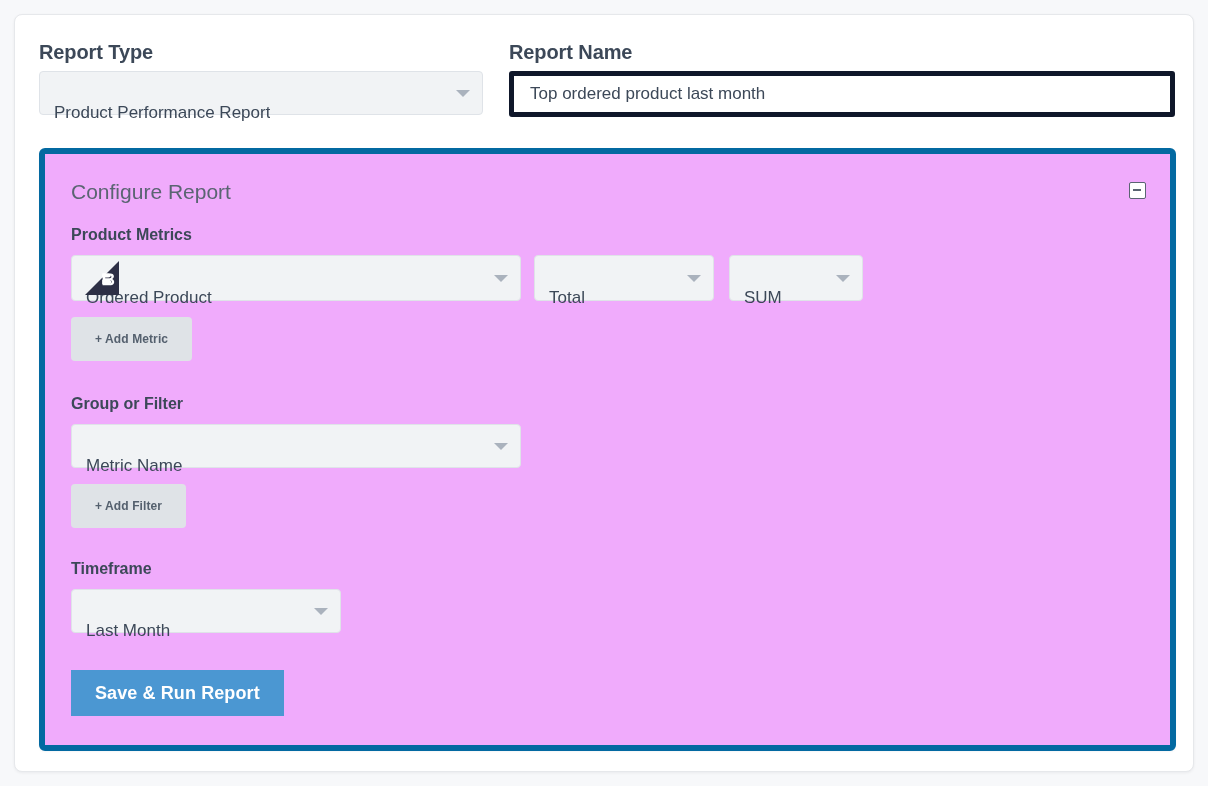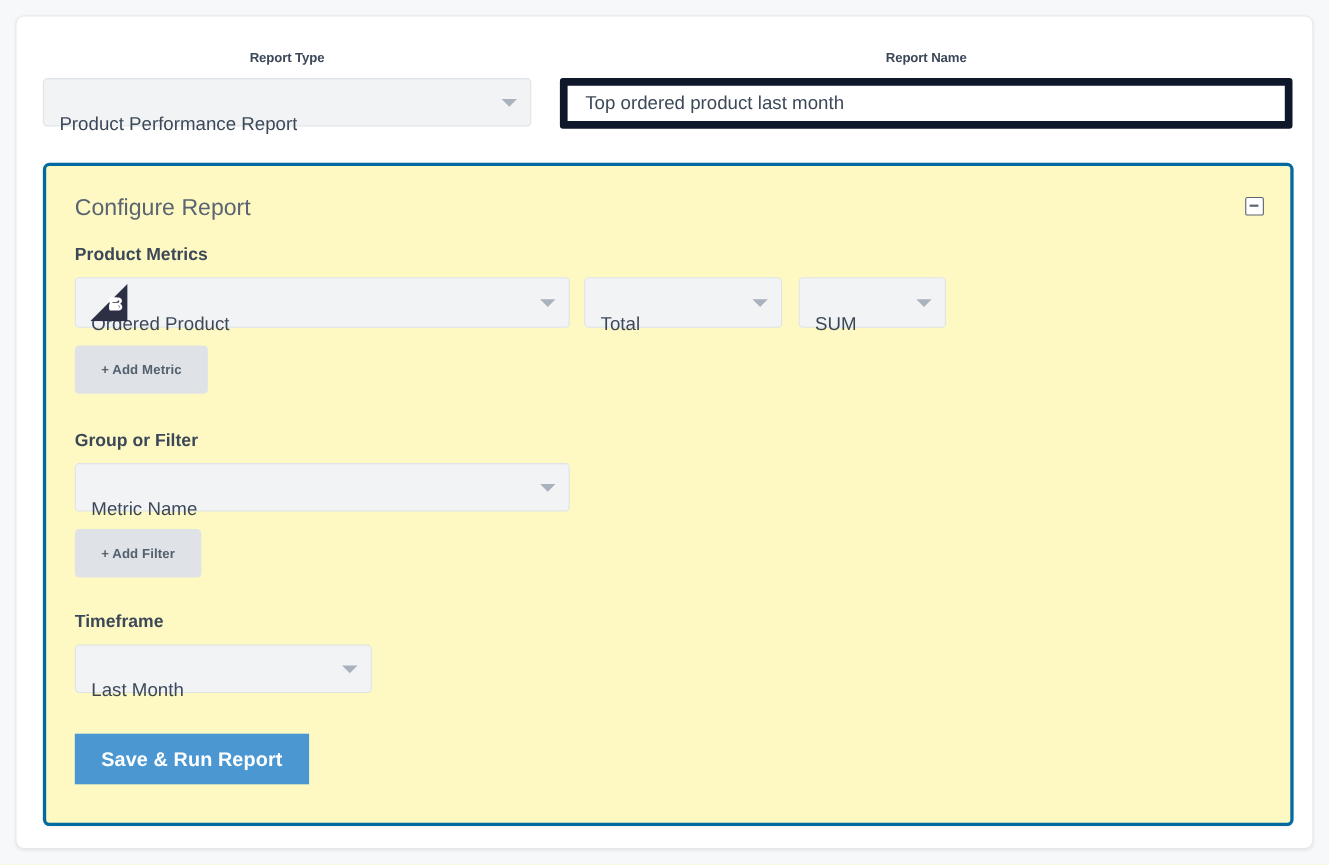--- a/index.html
+++ b/index.html
@@ -31,27 +31,26 @@
   
   .top-row {
     position: absolute;
     left: 24px;
     top: 28px;
     width: 1136px;
     height: 106px;
   }
 
   .field-label {
-    font-size: 12px;
+    font-size: 20px;
     font-weight: bold;
     color: #3c4858;
     letter-spacing: -0.1px;
     margin: 0 0 10px 0;
     line-height: 18px;
-    text-align: center;
   }
 
   .col-report-type {
     position: absolute;
     left: 0;
     top: 0;
     width: 444px;
   }
   .col-report-name {
     position: absolute;
@@ -94,39 +93,39 @@
     border-right: 7px solid transparent;
     border-top: 7px solid #aab2bd;
     pointer-events: none;
   }
 
   
   .text-input {
     width: 100%;
     height: 46px;
     box-sizing: border-box;
-    border: 7px solid #0f172a;
+    border: 5px solid #0f172a;
     border-radius: 3px;
     background: #ffffff;
     font-family: "Liberation Sans", sans-serif;
     font-size: 17px;
     color: #3c4858;
     padding: 0 16px;
     outline: none;
   }
 
   
   .panel {
     position: absolute;
     left: 24px;
     top: 133px;
     width: 1137px;
     height: 603px;
-    background: #fef9c3;
-    border: 3px solid #0369a1;
+    background: #f0abfc;
+    border: 6px solid #0369a1;
     border-radius: 6px;
     box-sizing: border-box;
     box-shadow: 0 1px 2px rgba(16,24,40,0.04);
   }
 
   .panel-title {
     position: absolute;
     left: 26px;
     top: 26px;
     font-size: 21px;

